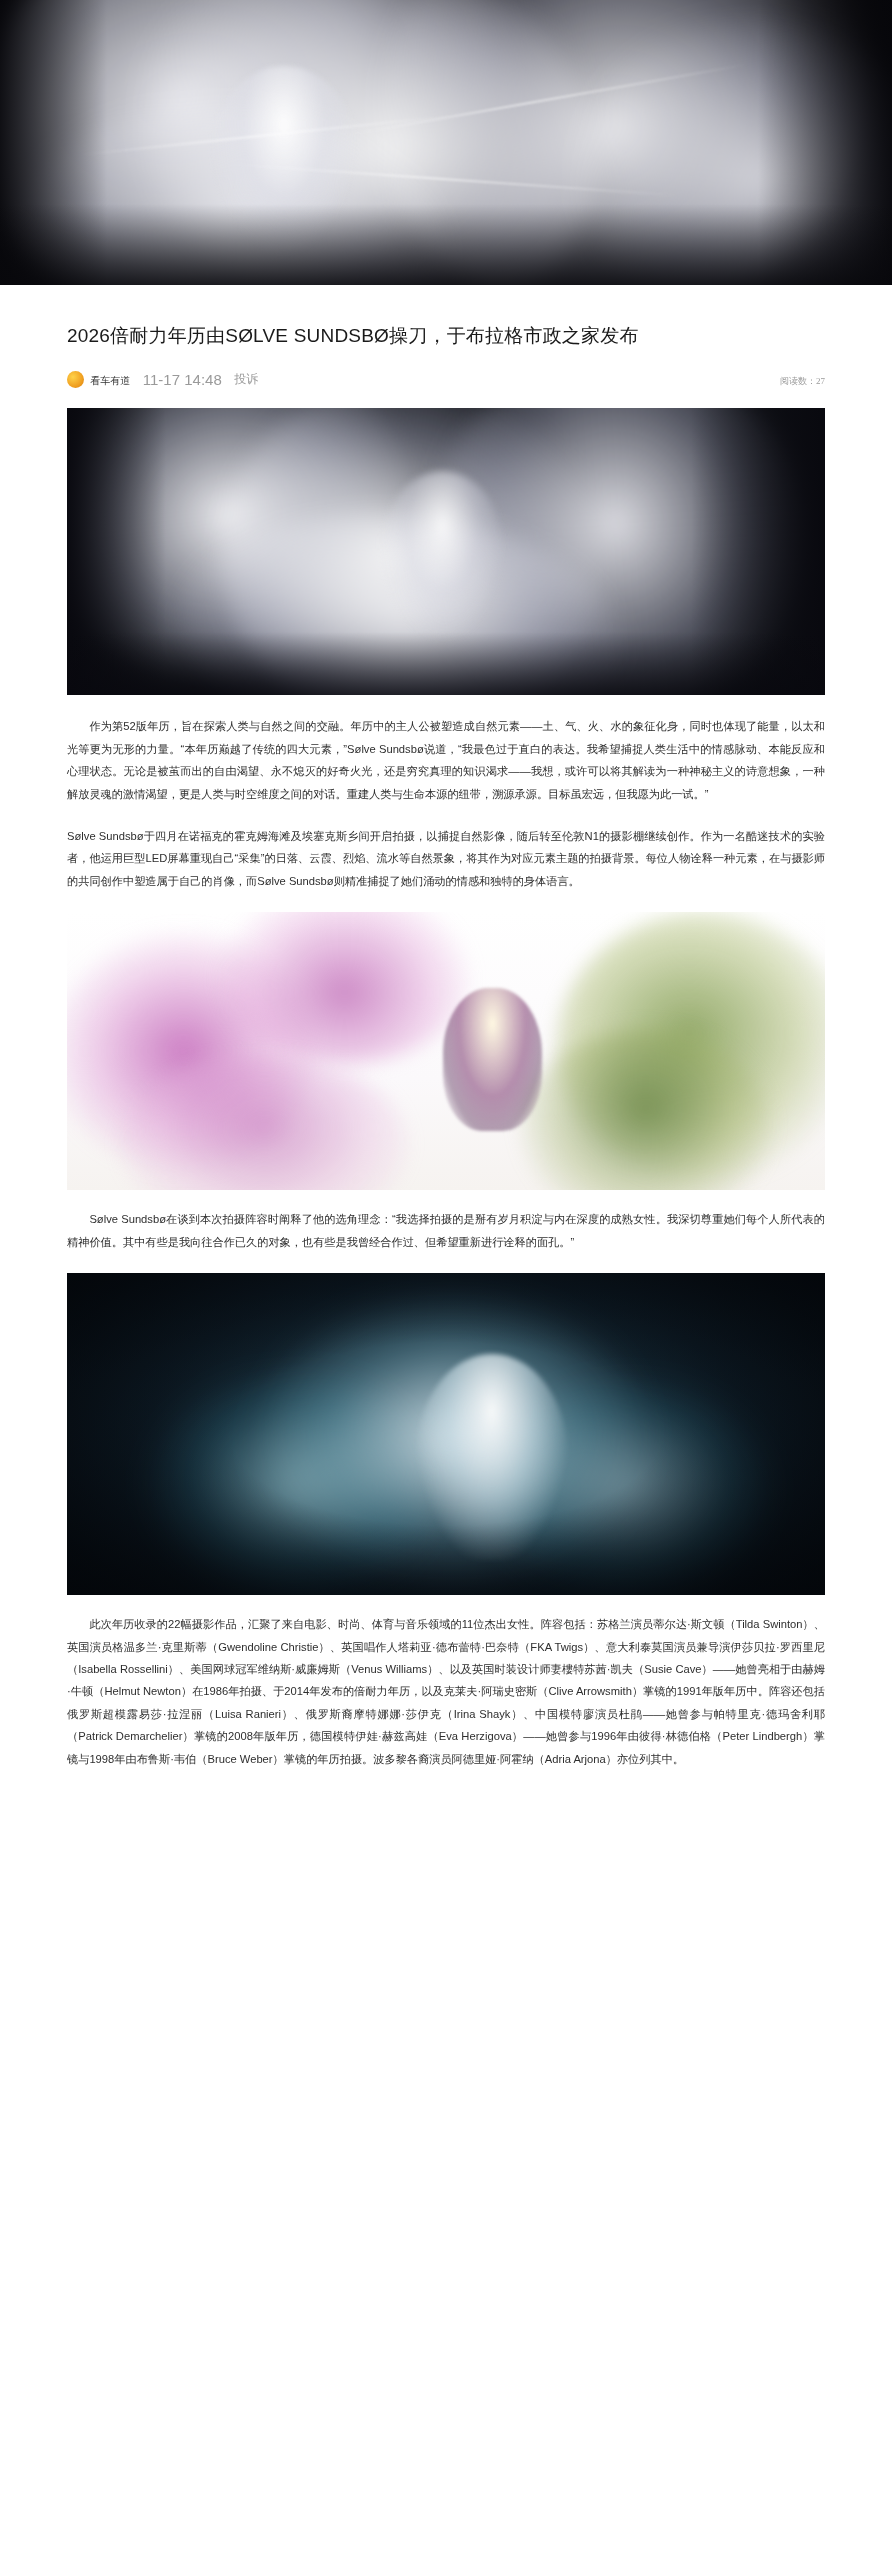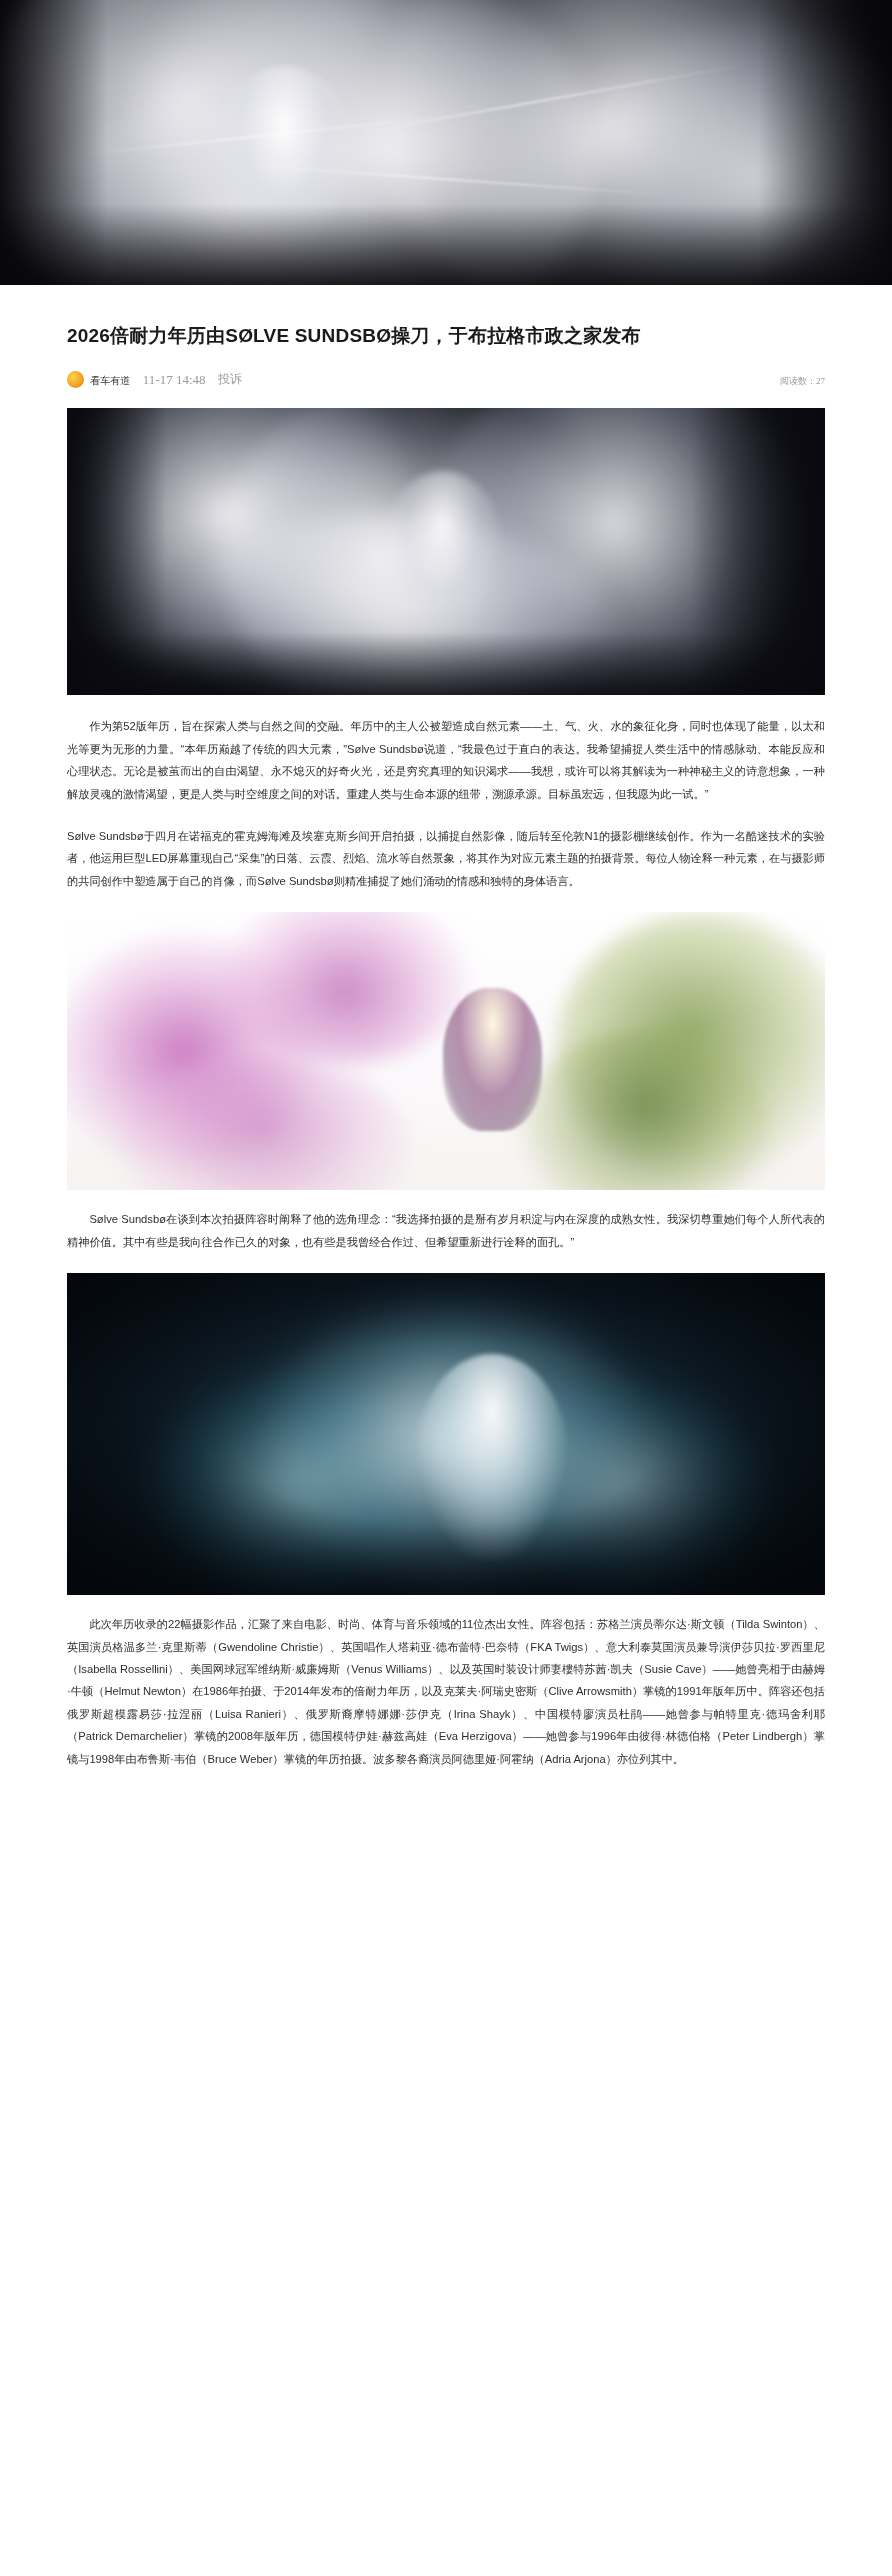--- a/index.html
+++ b/index.html
@@ -84,39 +84,39 @@
   }
 
   
   .article {
     padding: 36px 67px 27px 67px;
   }
   .headline {
     font-size: 19px;
     line-height: 1.55;
     color: #1a1a1a;
-    font-weight: 700;
+    font-weight: 400;
     letter-spacing: 0.2px;
   }
   .meta-row {
     display: flex;
     align-items: flex-end;
     margin-top: 18px;
     height: 20px;
   }
   .avatar {
     width: 17px; height: 17px; border-radius: 50%;
     background: radial-gradient(circle at 35% 35%, #ffd24a, #f0a021 60%, #d97d0d 100%);
     margin-right: 6.3px;
     flex: 0 0 auto;
   }
   .meta-author {
     font-size: 10px; color: #333; margin-right: 12.5px;
   }
-  .meta-time { font-size: 13px; color: #9a9a9a; margin-right: 12.5px; font-family: Liberation Serif, serif; }
+  .meta-time { font-size: 15px; color: #9a9a9a; margin-right: 12.5px; }
   .meta-tag { font-size: 12px; color: #9a9a9a; }
   .meta-spacer { flex: 1 1 auto; }
   .meta-views { font-size: 9px; color: #9a9a9a; font-family: Liberation Serif, serif; }
 
   .lead {
     margin-top: 23px;
     font-size: 11.2px;
     line-height: 2.0;
     color: #2e2e2e;
     text-align: justify;

